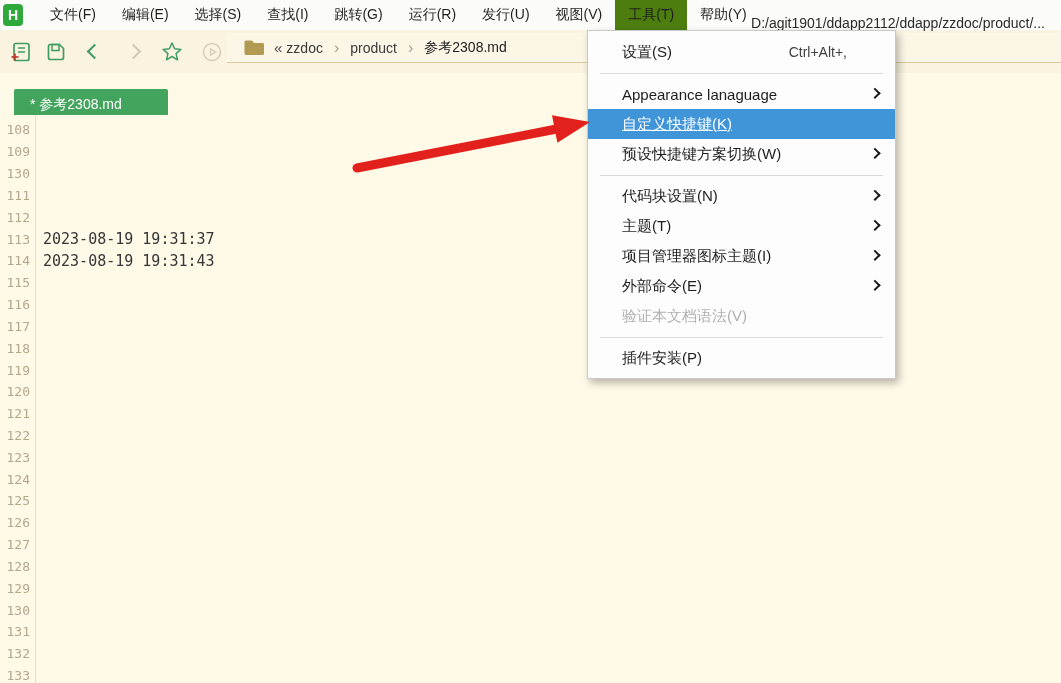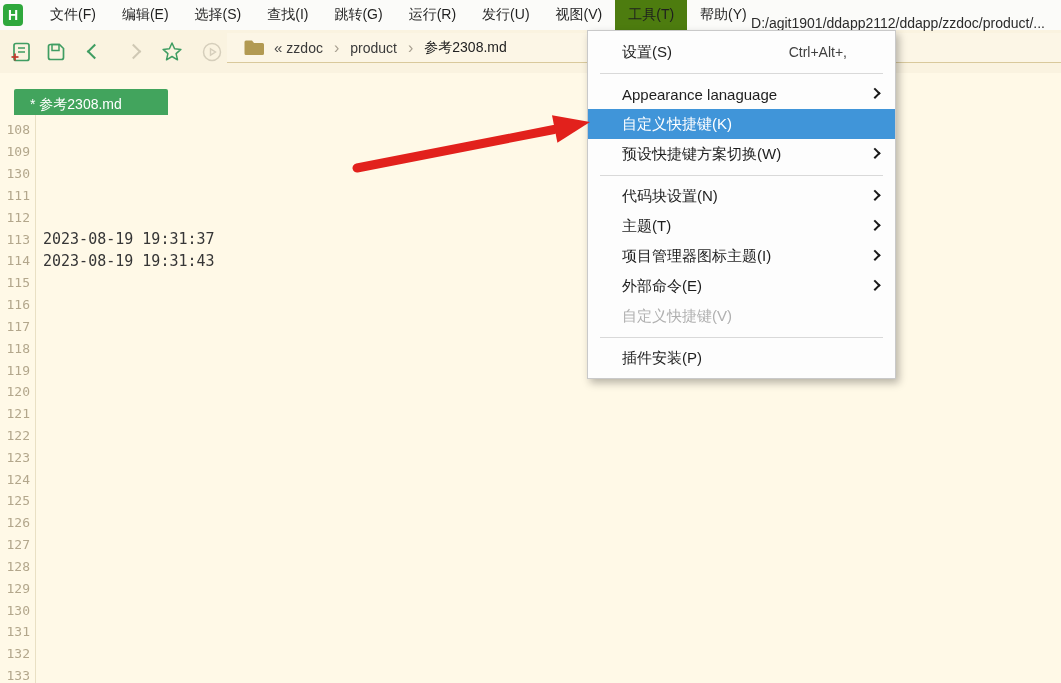--- a/index.html
+++ b/index.html
@@ -34,21 +34,21 @@
   .editor { position:absolute; top:115px; left:0; right:0; bottom:0; background:#fff9e7; }
   .gutter-line { position:absolute; left:35px; top:0; bottom:0; width:1px; background:#e9e0c4; }
   .lines { position:absolute; top:4px; left:0; right:0; }
   .line-row { display:flex; height:21.84px; align-items:center; }
   .ln { width:30px; text-align:right; font-family:"DejaVu Sans Mono","Liberation Mono",monospace; font-size:13px; color:#b3a78c; flex:0 0 30px; }
   .code { margin-left:13px; font-family:"DejaVu Sans Mono","Liberation Mono",monospace; font-size:15px; color:#363636; white-space:pre; }
 
   
   .dropdown { position:absolute; left:563px; top:30px; width:309px; background:#fdfdfd; border:1px solid #c9c9c9; box-shadow:3px 4px 8px rgba(0,0,0,0.28); z-index:10; padding:6px 0 5px 0;margin-left:24px; }
   .menu-row { height:30px; display:flex; align-items:center; padding:0 12px 0 34px; font-size:15px; color:#1e1e1e; position:relative; cursor:default; }
-  .menu-row.highlight { background:#4095d9; color:#fff; }
+  .menu-row.highlight { background:#4095d9; color:#fff;text-decoration:underline; }
   .menu-row.disabled { color:#b0b0b0; }
   .menu-sep { height:12px; display:flex; align-items:center; padding:0 12px; }
   .menu-sep > div { width:100%; border-top:1px solid #d9d9d9; }
   .shortcut { margin-left:auto; margin-right:36px; font-size:14px; color:#404040; }
   .sub-arrow { position:absolute; right:16px; top:50%; width:8px; height:8px; border-top:2.4px solid #1a1a1a; border-right:2.4px solid #1a1a1a; transform:translateY(-58%) rotate(45deg); }
 
   
   .arrow-overlay { position:absolute; left:0; top:0; width:1061px; height:683px; z-index:50; pointer-events:none; }
 </style>
 </head>
@@ -264,21 +264,21 @@
   </div>
   <div class="menu-row">
     <span>项目管理器图标主题(I)</span>
     <span class="sub-arrow"></span>
   </div>
   <div class="menu-row">
     <span>外部命令(E)</span>
     <span class="sub-arrow"></span>
   </div>
   <div class="menu-row disabled">
-    <span>自定义快捷键(V)</span>
+    <span>验证本文档语法(V)</span>
   </div>
   <div class="menu-sep">
       <div></div>
     </div>
   <div class="menu-row">
     <span>插件安装(P)</span>
   </div>
 </div>
 
 <svg class="arrow-overlay" viewBox="0 0 1061 683">

